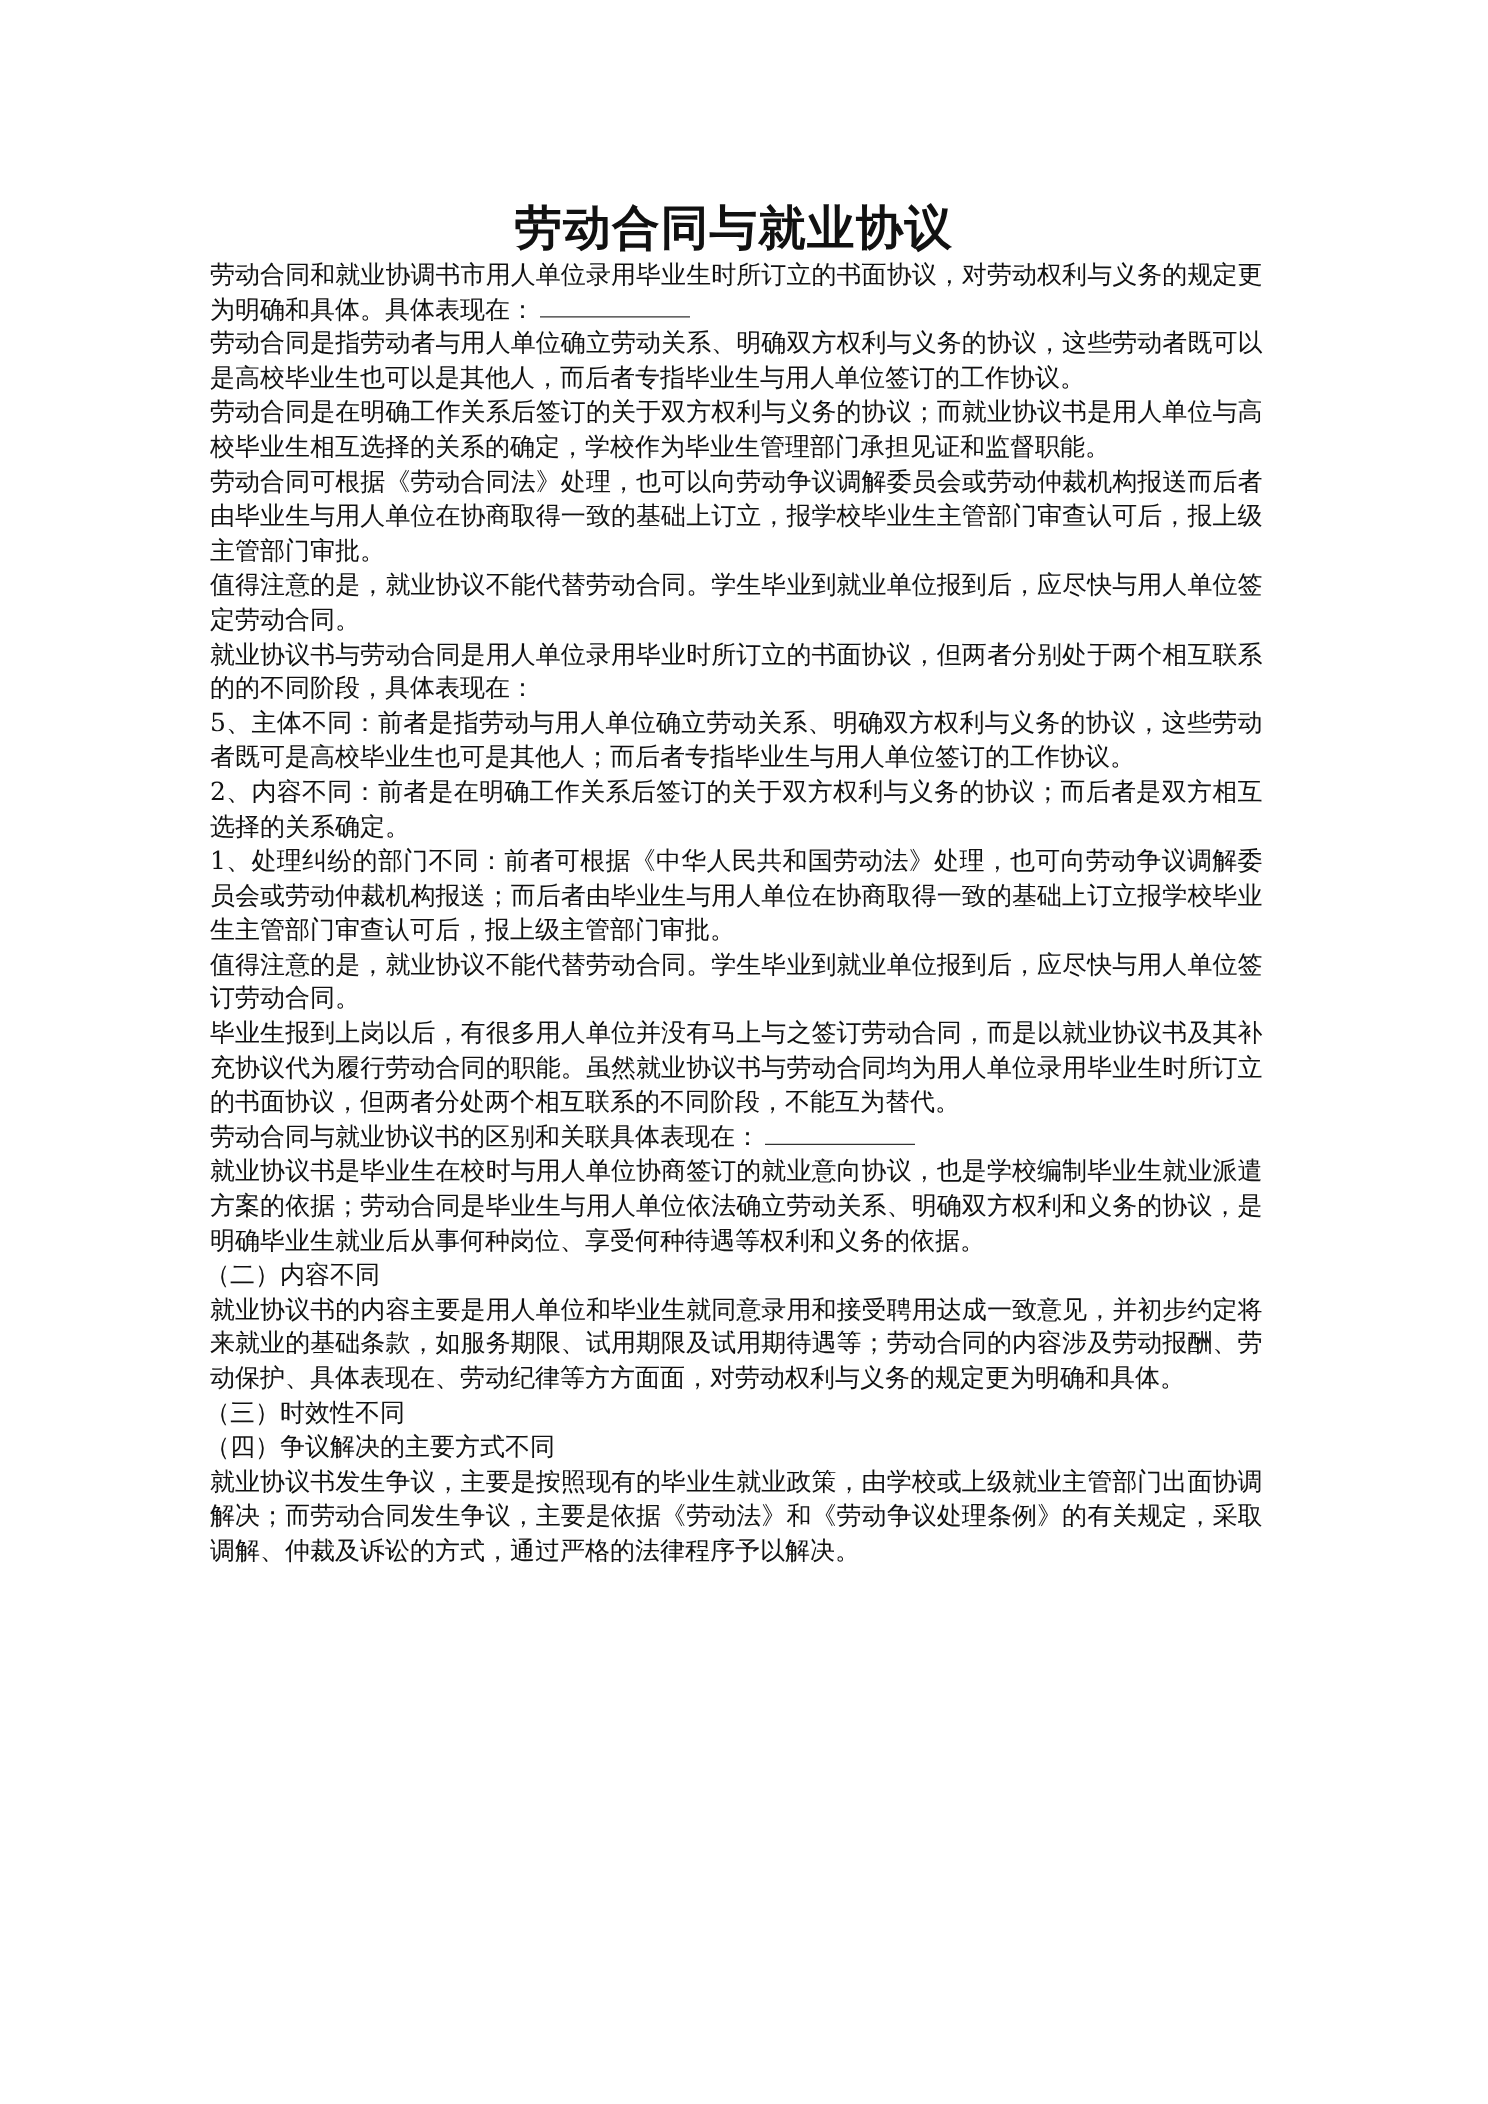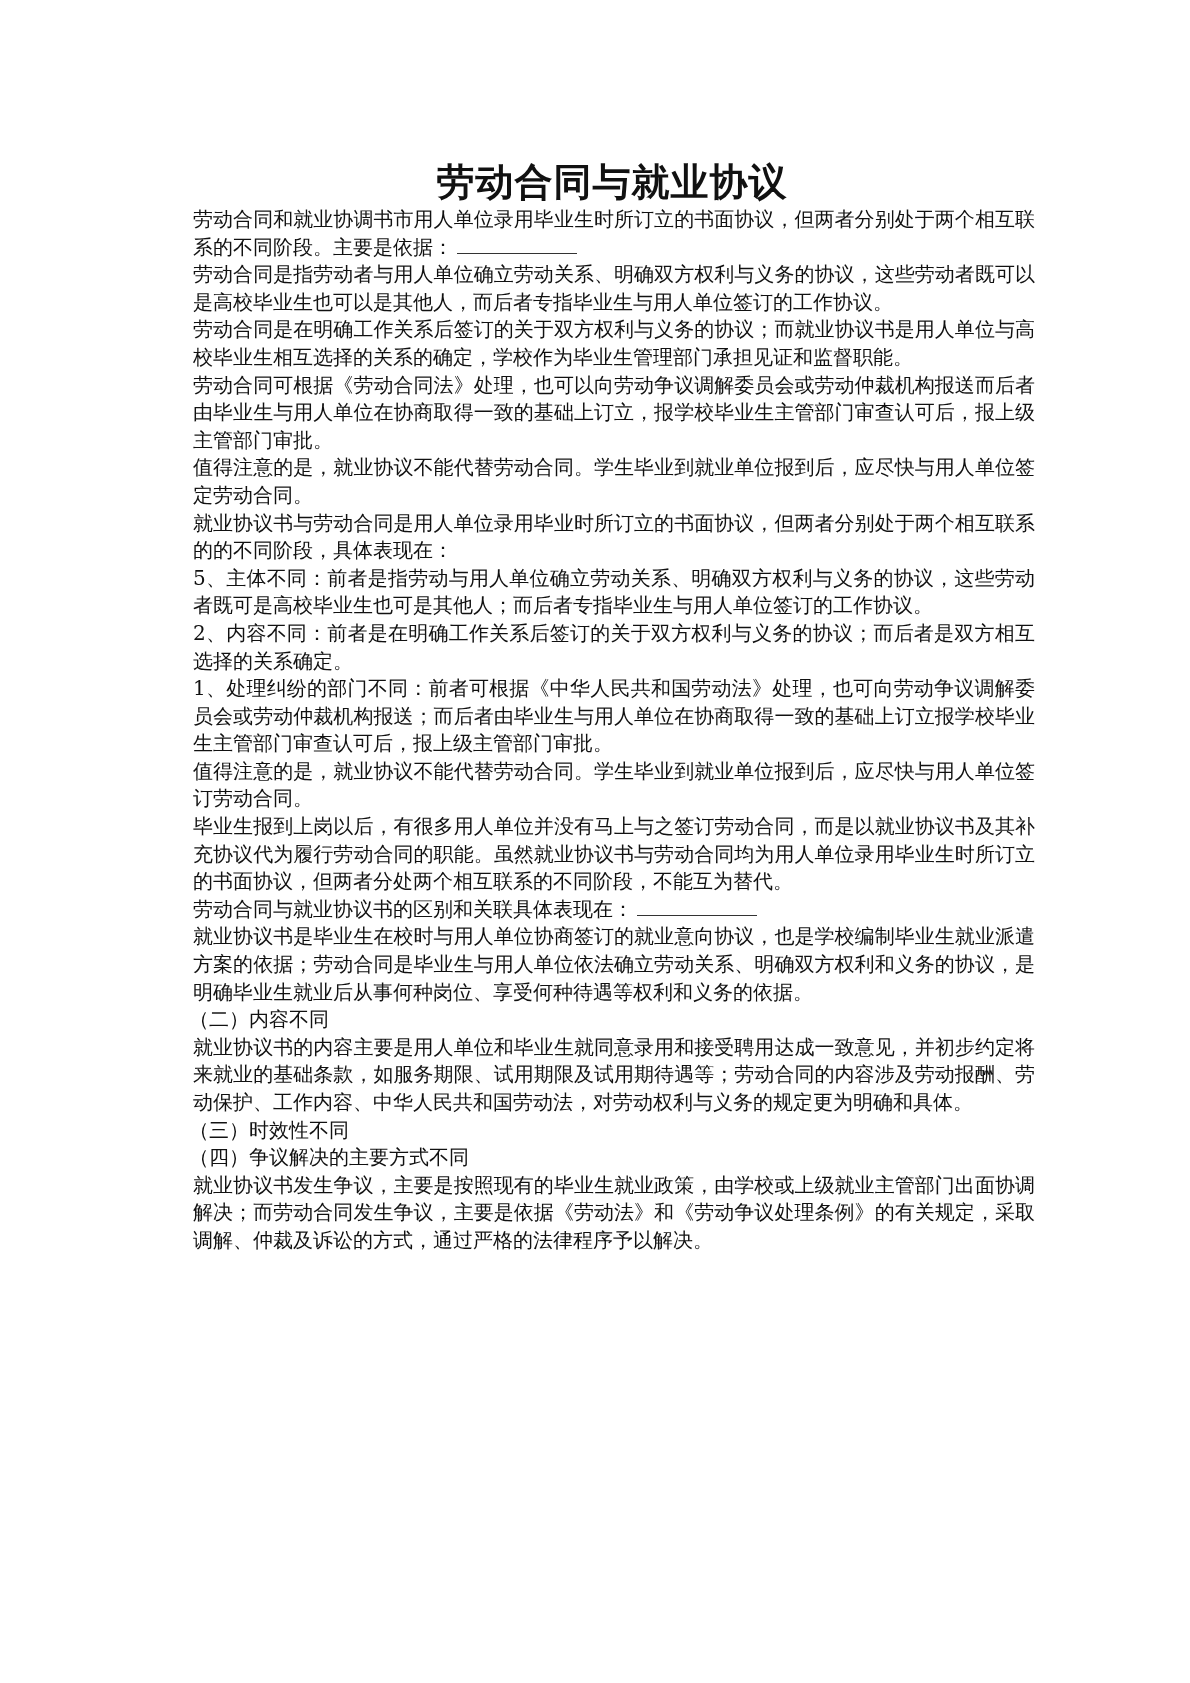--- a/index.html
+++ b/index.html
@@ -1,46 +1,46 @@
 <!DOCTYPE html>
 <html><head>
 <meta charset="utf-8">
 <style>
   html, body { margin: 0; padding: 0; background: #ffffff; }
   body { width: 1190px; height: 1683px; position: relative; overflow: hidden; }
-  .page { position: absolute; left: 168px; top: 160px; width: 842px; color: #111; margin-left: 25px; }
+  .page { position: absolute; left: 168px; top: 160px; width: 842px; color: #111; }
   .title {
     font-family: "DejaVu Serif", serif;
     font-weight: bold; font-size: 38px; text-align: center;
     line-height: 44px; margin: 0 0 2px 0; letter-spacing: 1px;
     margin-left: -4px;
   }
   .body { font-family: "DejaVu Serif", "Liberation Serif", serif; font-size: 20px; line-height: 27.6px; }
   .para { margin: 0; text-align: justify; text-align-last: left; word-break: break-all; }
   .blank { display: inline-block; width: 120px; border-bottom: 1px solid #333; height: 18px; vertical-align: baseline; margin-left: 4px; }
   .heading { margin: 0; margin-left: -4px; }
 </style>
 </head>
 <body>
 
 <div class="page">
   <h1 class="title">劳动合同与就业协议</h1>
   <div class="body">
-    <p class="para"><span>劳动合同和就业协调书市用人单位录用毕业生时所订立的书面协议，但两者分别处于两个相互联系的不同阶段。主要是依据：</span><span class="blank"></span></p>
+    <p class="para"><span>劳动合同和就业协调书市用人单位录用毕业生时所订立的书面协议，对劳动权利与义务的规定更为明确和具体。具体表现在：</span><span class="blank"></span></p>
     <p class="para">劳动合同是指劳动者与用人单位确立劳动关系、明确双方权利与义务的协议，这些劳动者既可以是高校毕业生也可以是其他人，而后者专指毕业生与用人单位签订的工作协议。</p>
     <p class="para">劳动合同是在明确工作关系后签订的关于双方权利与义务的协议；而就业协议书是用人单位与高校毕业生相互选择的关系的确定，学校作为毕业生管理部门承担见证和监督职能。</p>
     <p class="para">劳动合同可根据《劳动合同法》处理，也可以向劳动争议调解委员会或劳动仲裁机构报送而后者由毕业生与用人单位在协商取得一致的基础上订立，报学校毕业生主管部门审查认可后，报上级主管部门审批。</p>
     <p class="para">值得注意的是，就业协议不能代替劳动合同。学生毕业到就业单位报到后，应尽快与用人单位签定劳动合同。</p>
     <p class="para">就业协议书与劳动合同是用人单位录用毕业时所订立的书面协议，但两者分别处于两个相互联系的的不同阶段，具体表现在：</p>
     <p class="para">5、主体不同：前者是指劳动与用人单位确立劳动关系、明确双方权利与义务的协议，这些劳动者既可是高校毕业生也可是其他人；而后者专指毕业生与用人单位签订的工作协议。</p>
     <p class="para">2、内容不同：前者是在明确工作关系后签订的关于双方权利与义务的协议；而后者是双方相互选择的关系确定。</p>
     <p class="para">1、处理纠纷的部门不同：前者可根据《中华人民共和国劳动法》处理，也可向劳动争议调解委员会或劳动仲裁机构报送；而后者由毕业生与用人单位在协商取得一致的基础上订立报学校毕业生主管部门审查认可后，报上级主管部门审批。</p>
     <p class="para">值得注意的是，就业协议不能代替劳动合同。学生毕业到就业单位报到后，应尽快与用人单位签订劳动合同。</p>
     <p class="para">毕业生报到上岗以后，有很多用人单位并没有马上与之签订劳动合同，而是以就业协议书及其补充协议代为履行劳动合同的职能。虽然就业协议书与劳动合同均为用人单位录用毕业生时所订立的书面协议，但两者分处两个相互联系的不同阶段，不能互为替代。</p>
     <p class="para"><span>劳动合同与就业协议书的区别和关联具体表现在：</span><span class="blank"></span></p>
     <p class="para">就业协议书是毕业生在校时与用人单位协商签订的就业意向协议，也是学校编制毕业生就业派遣方案的依据；劳动合同是毕业生与用人单位依法确立劳动关系、明确双方权利和义务的协议，是明确毕业生就业后从事何种岗位、享受何种待遇等权利和义务的依据。</p>
     <p class="para heading">（二）内容不同</p>
-    <p class="para">就业协议书的内容主要是用人单位和毕业生就同意录用和接受聘用达成一致意见，并初步约定将来就业的基础条款，如服务期限、试用期限及试用期待遇等；劳动合同的内容涉及劳动报酬、劳动保护、工作内容、中华人民共和国劳动法，对劳动权利与义务的规定更为明确和具体。</p>
+    <p class="para">就业协议书的内容主要是用人单位和毕业生就同意录用和接受聘用达成一致意见，并初步约定将来就业的基础条款，如服务期限、试用期限及试用期待遇等；劳动合同的内容涉及劳动报酬、劳动保护、具体表现在、劳动纪律等方方面面，对劳动权利与义务的规定更为明确和具体。</p>
     <p class="para heading">（三）时效性不同</p>
     <p class="para heading">（四）争议解决的主要方式不同</p>
     <p class="para">就业协议书发生争议，主要是按照现有的毕业生就业政策，由学校或上级就业主管部门出面协调解决；而劳动合同发生争议，主要是依据《劳动法》和《劳动争议处理条例》的有关规定，采取调解、仲裁及诉讼的方式，通过严格的法律程序予以解决。</p>
   </div>
 </div>
 
 </body></html>

